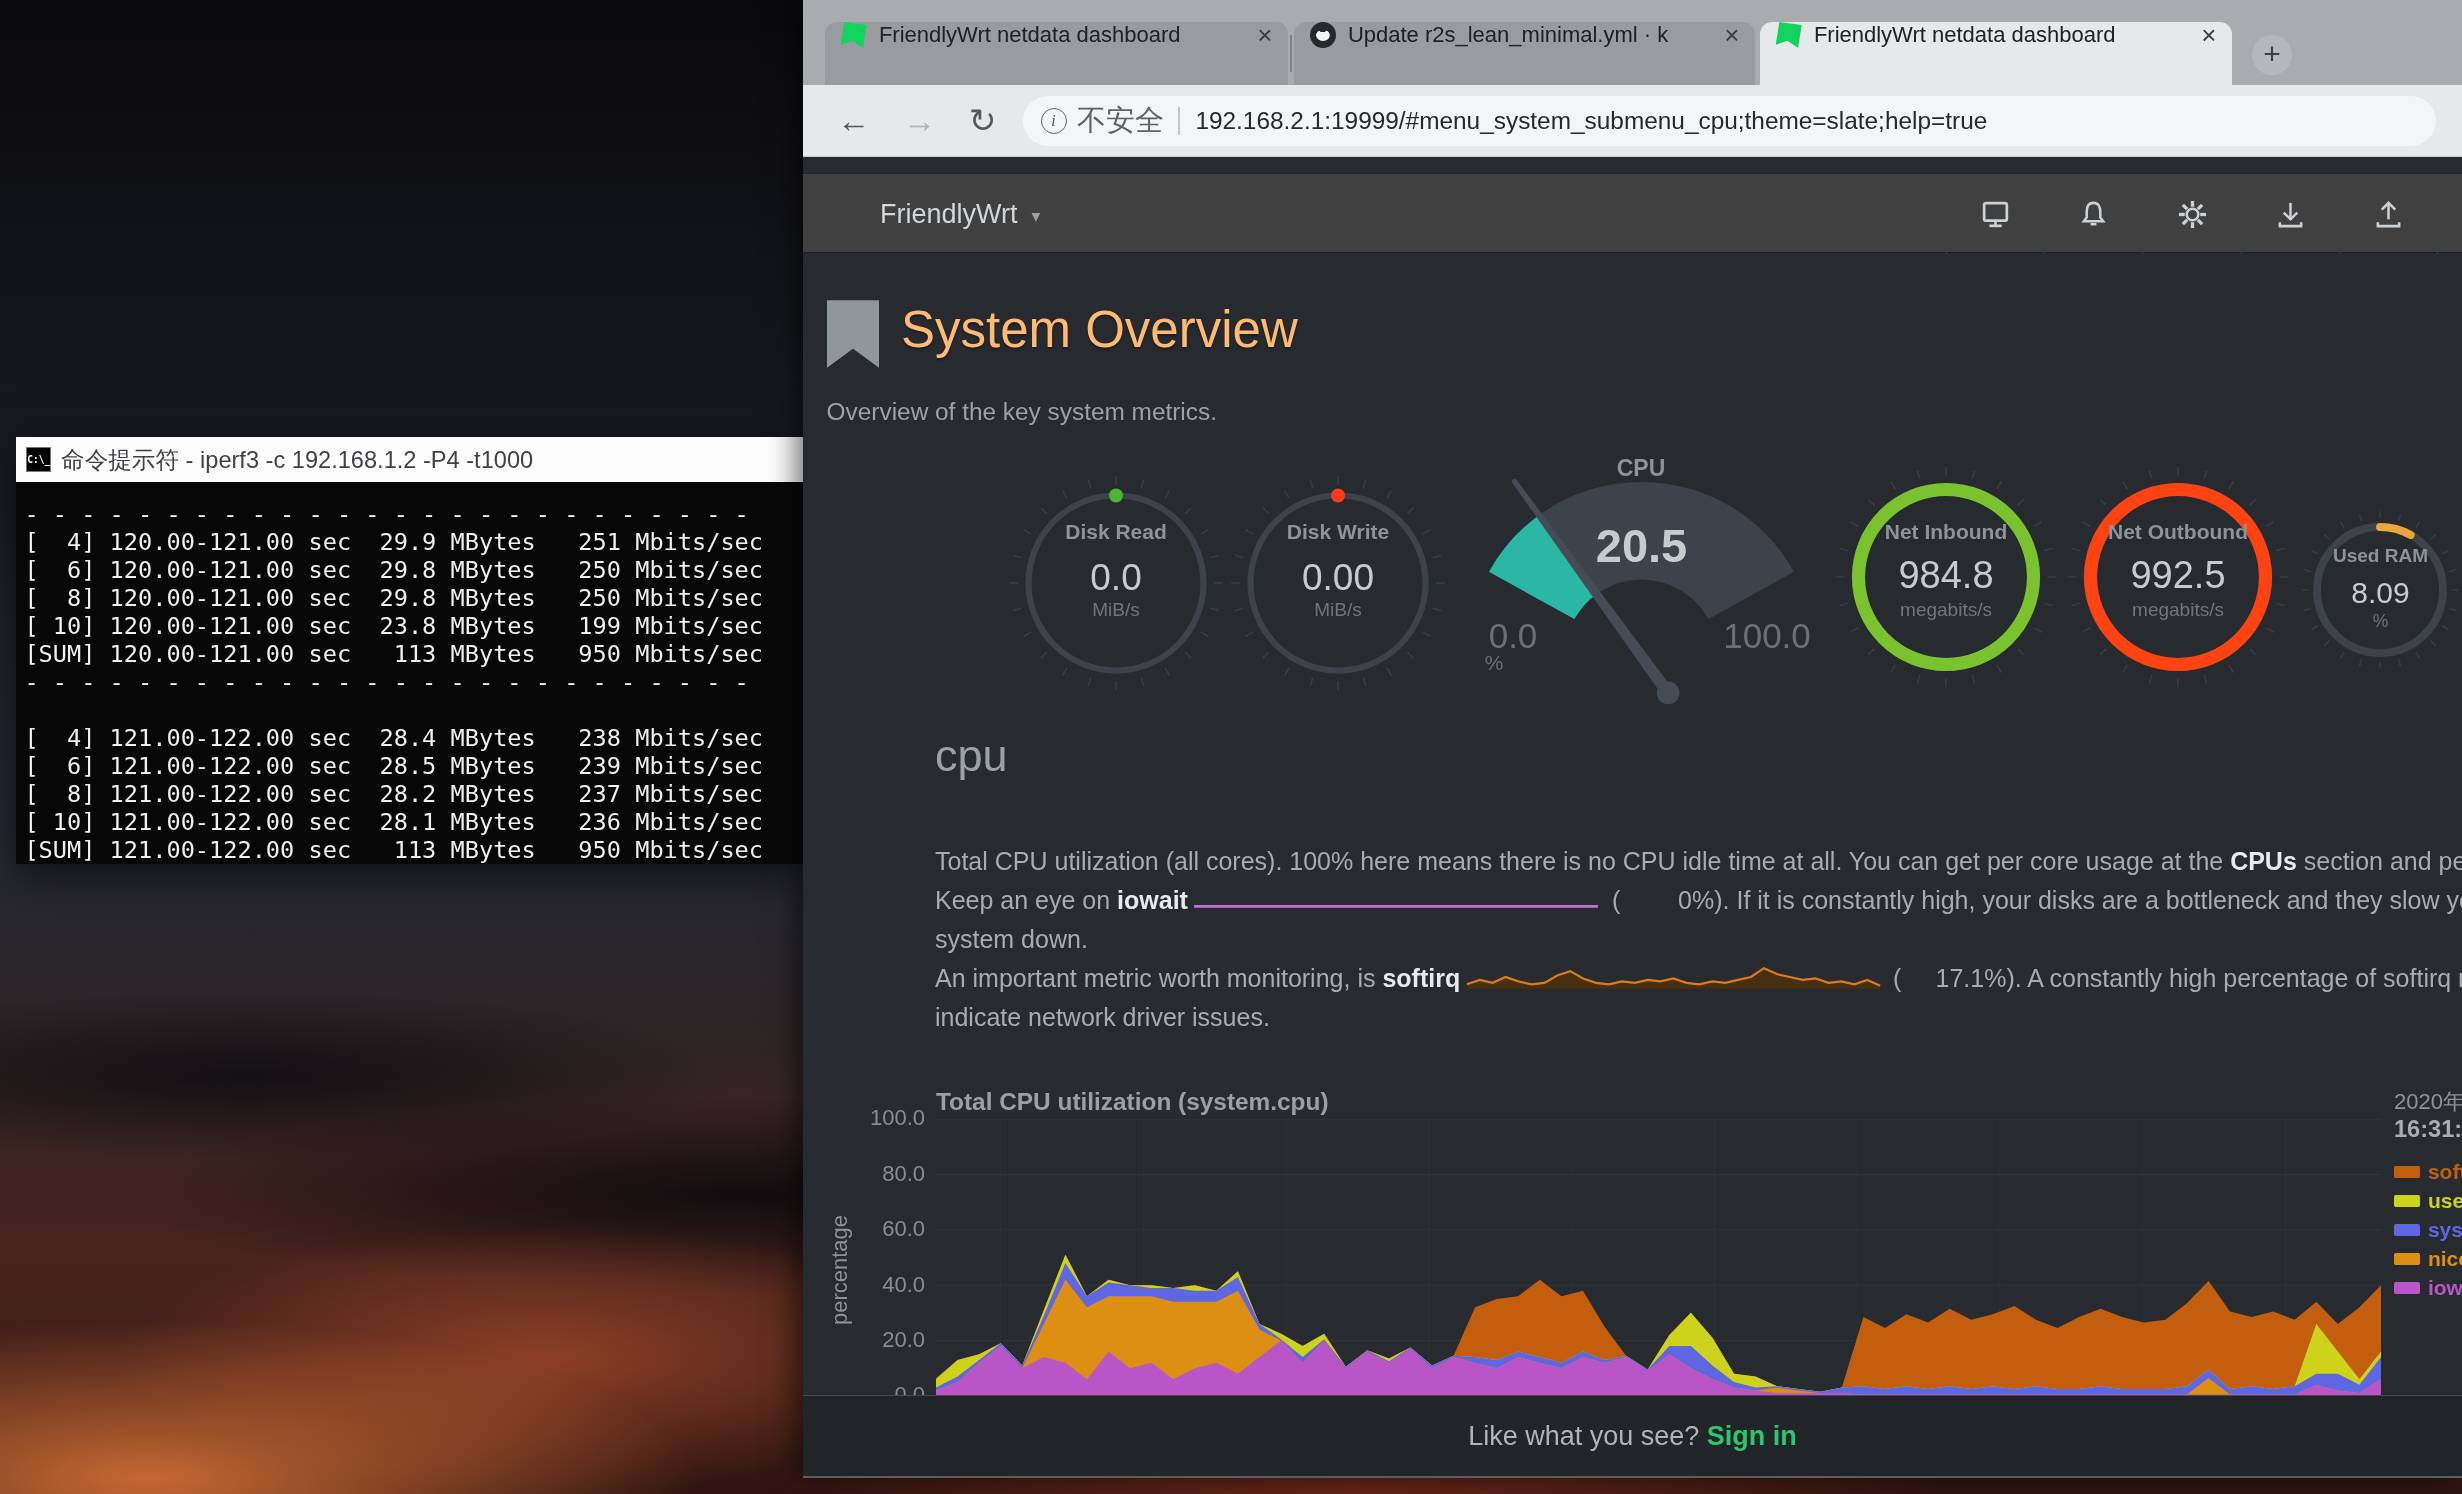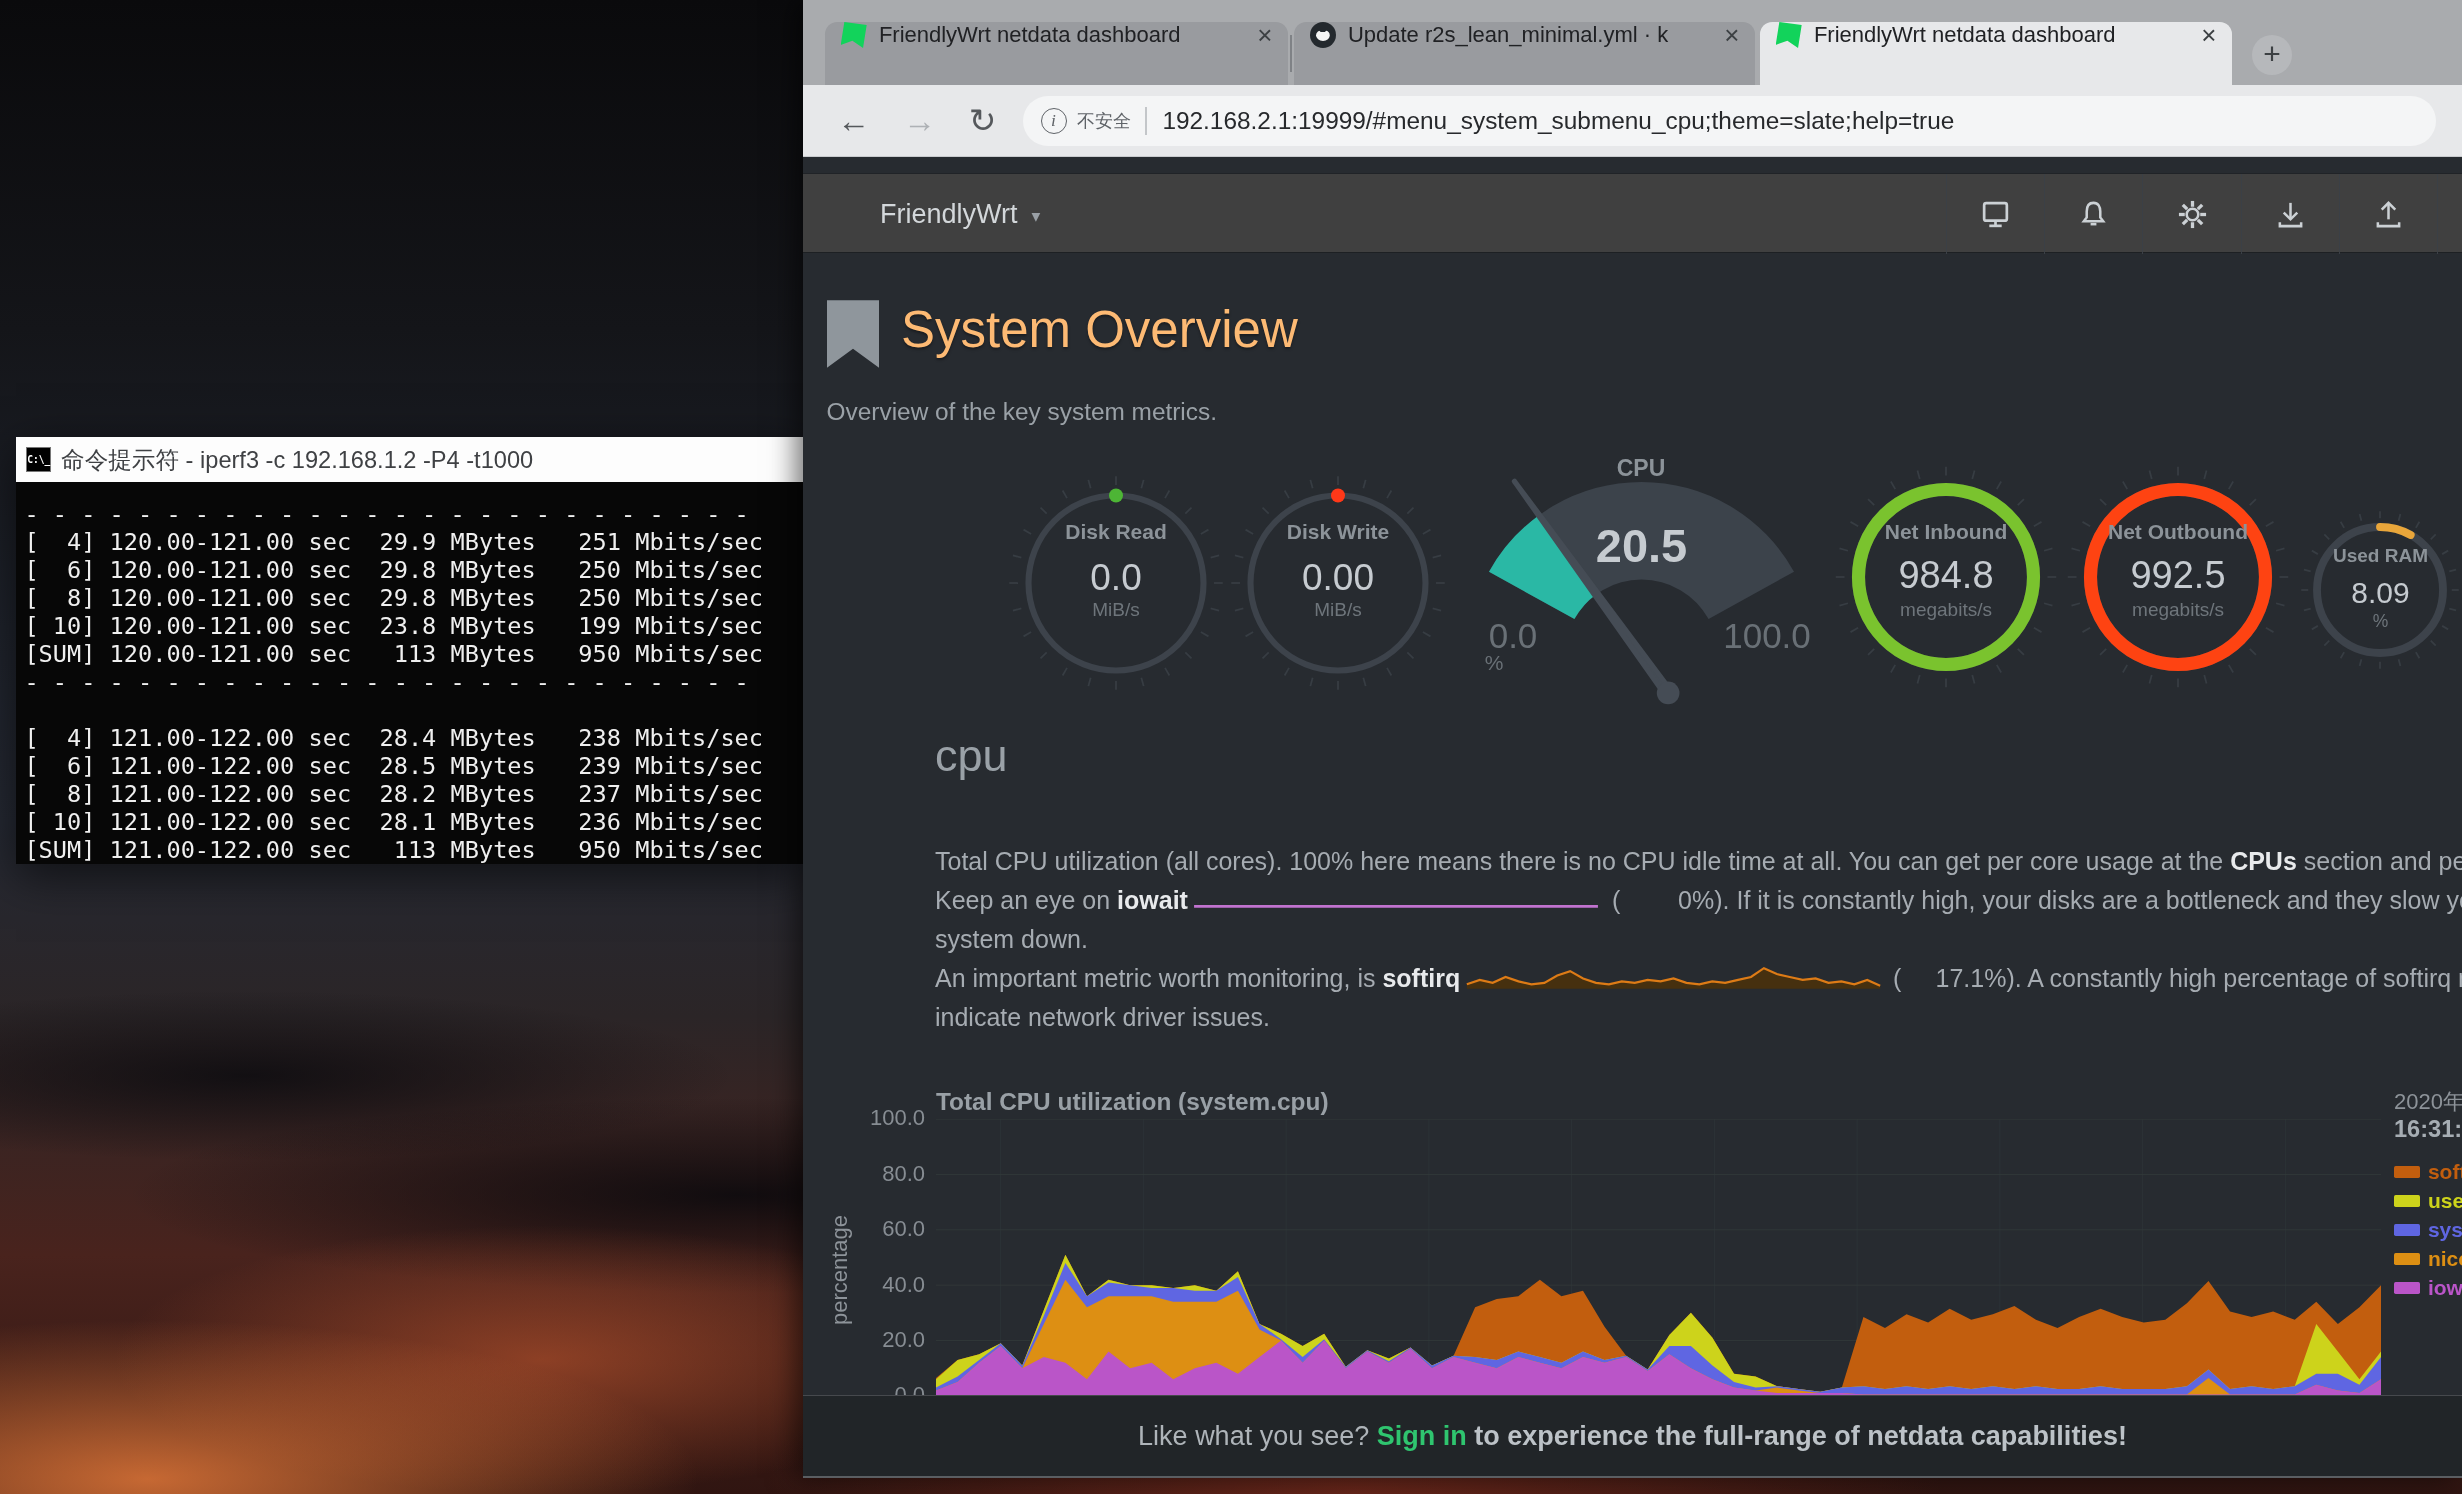--- a/index.html
+++ b/index.html
@@ -56,21 +56,21 @@
   #toolbar { position:absolute; left:0; top:85px; width:1659px; height:72px; background:#e7e8ea;
     border-bottom:1.7px solid #c9cbce; }
   .navbtn { position:absolute; top:10.5px; width:49px; height:49px; text-align:center;
     font-size:33px; line-height:49px; color:#55585c; }
   .navbtn.disabled { color:#aeb1b5; }
   #omnibox { position:absolute; left:220px; top:11.4px; width:1413px; height:50px; background:#f4f5f6;
     border-radius:25px; display:flex; align-items:center; padding-left:17.5px; }
   #info-icon { width:26px; height:26px; border:1.7px solid #5f6368; border-radius:50%;
     color:#5f6368; font-size:17.5px; line-height:23px; text-align:center; font-style:italic;
     font-family:"Liberation Serif", serif; flex:0 0 auto; }
-  #secure-chip { font-size:18px; color:#5f6368; margin:0 14px 0 10.5px; white-space:nowrap; }
+  #secure-chip { font-size:29px; color:#5f6368; margin:0 14px 0 10.5px; white-space:nowrap; }
   #omni-sep { width:1.7px; height:28px; background:#c3c6c9; margin-right:15.7px; }
   #url-text { font-size:24.4px; color:#27292c; white-space:nowrap; }
 
   
   #page-bg { position:absolute; left:0; top:157px; width:1659px; height:1238px; background:#272b30; }
   #nd-navbar { position:absolute; left:0; top:173px; width:1659px; height:80px; background:#404040;
     border-top:0.9px solid #202327; border-bottom:0.9px solid #1d2023; }
   #host-dd { position:absolute; left:77px; top:0; height:80px; display:flex; align-items:center; gap:14px; }
   #host-name { font-size:27px; color:#d3d7da; }
   #host-caret { font-size:17.5px; color:#9aa0a6; padding-top:5.2px; }
@@ -468,15 +468,15 @@
       <li>
         <span class="lg-sw" style="background: rgb(221, 143, 19);"></span>
         <span class="lg-tx" style="color: rgb(221, 143, 19);">nice</span>
       </li>
       <li>
         <span class="lg-sw" style="background: rgb(186, 85, 200);"></span>
         <span class="lg-tx" style="color: rgb(186, 85, 200);">iowait</span>
       </li>
     </ul>
 
-  <div id="banner"><span class="ba">Like what you see? </span><span class="blink">Sign in</span><span class="bb"> to experience the full-range of netdata capabilities!</span></div>
+  <div id="banner"><span class="ba">Like what you see? </span><span class="blink">Sign in</span></div>
 </div>
 
 
 </body></html>

